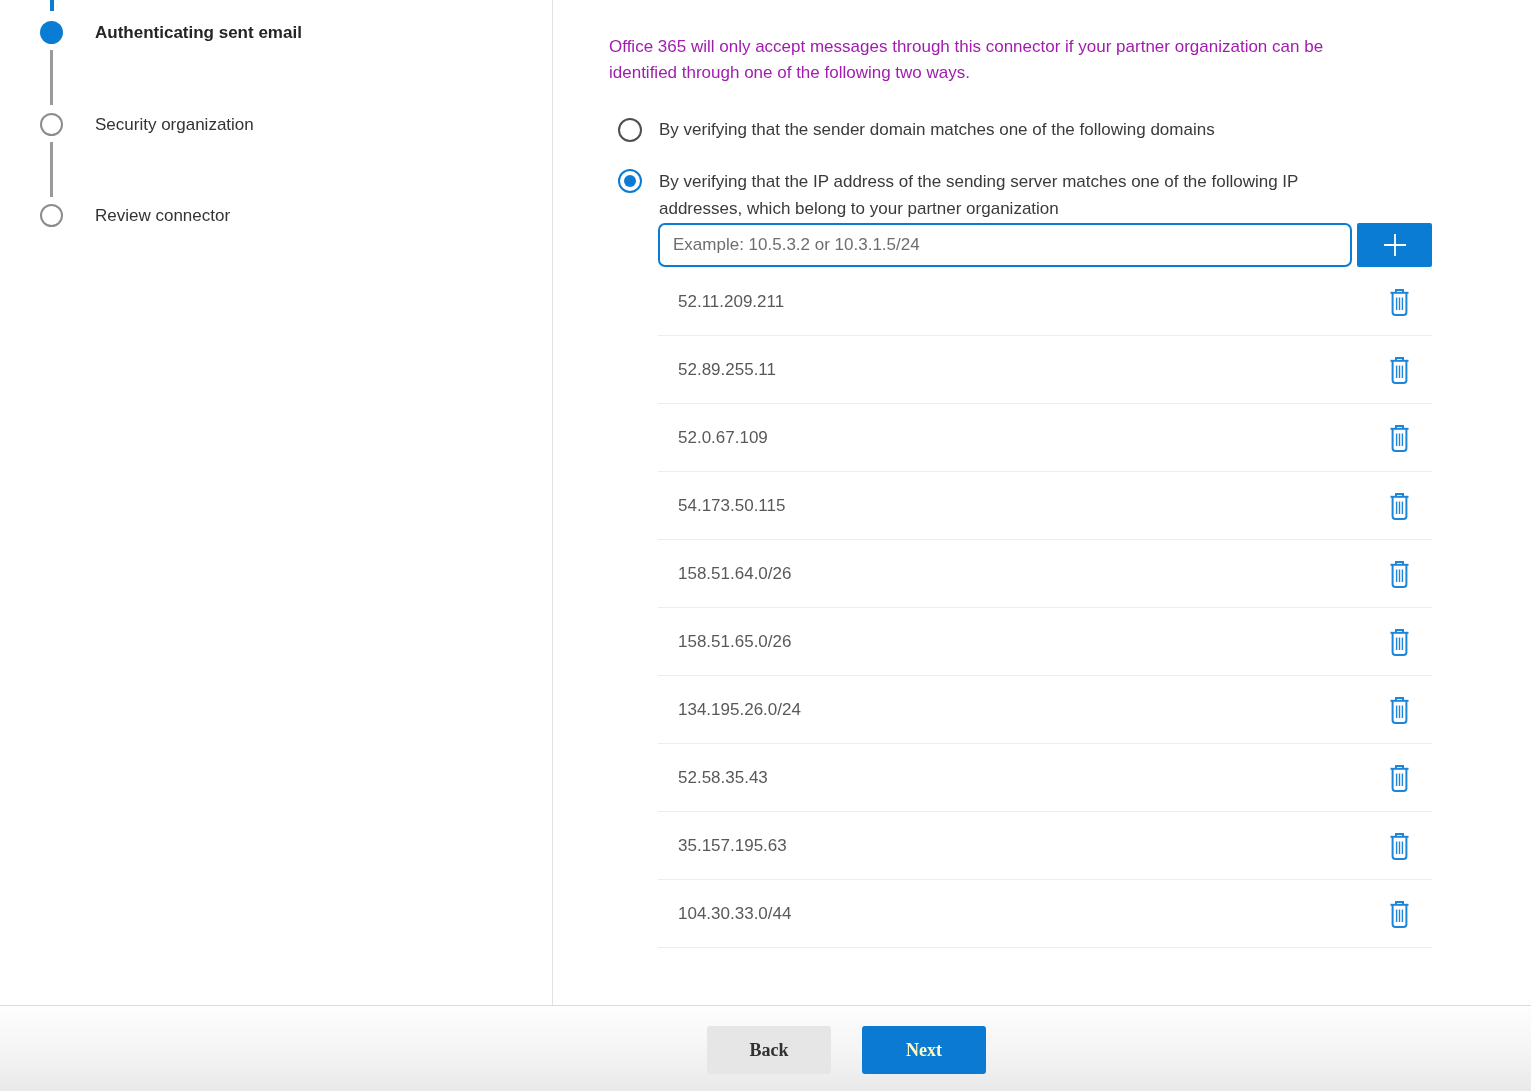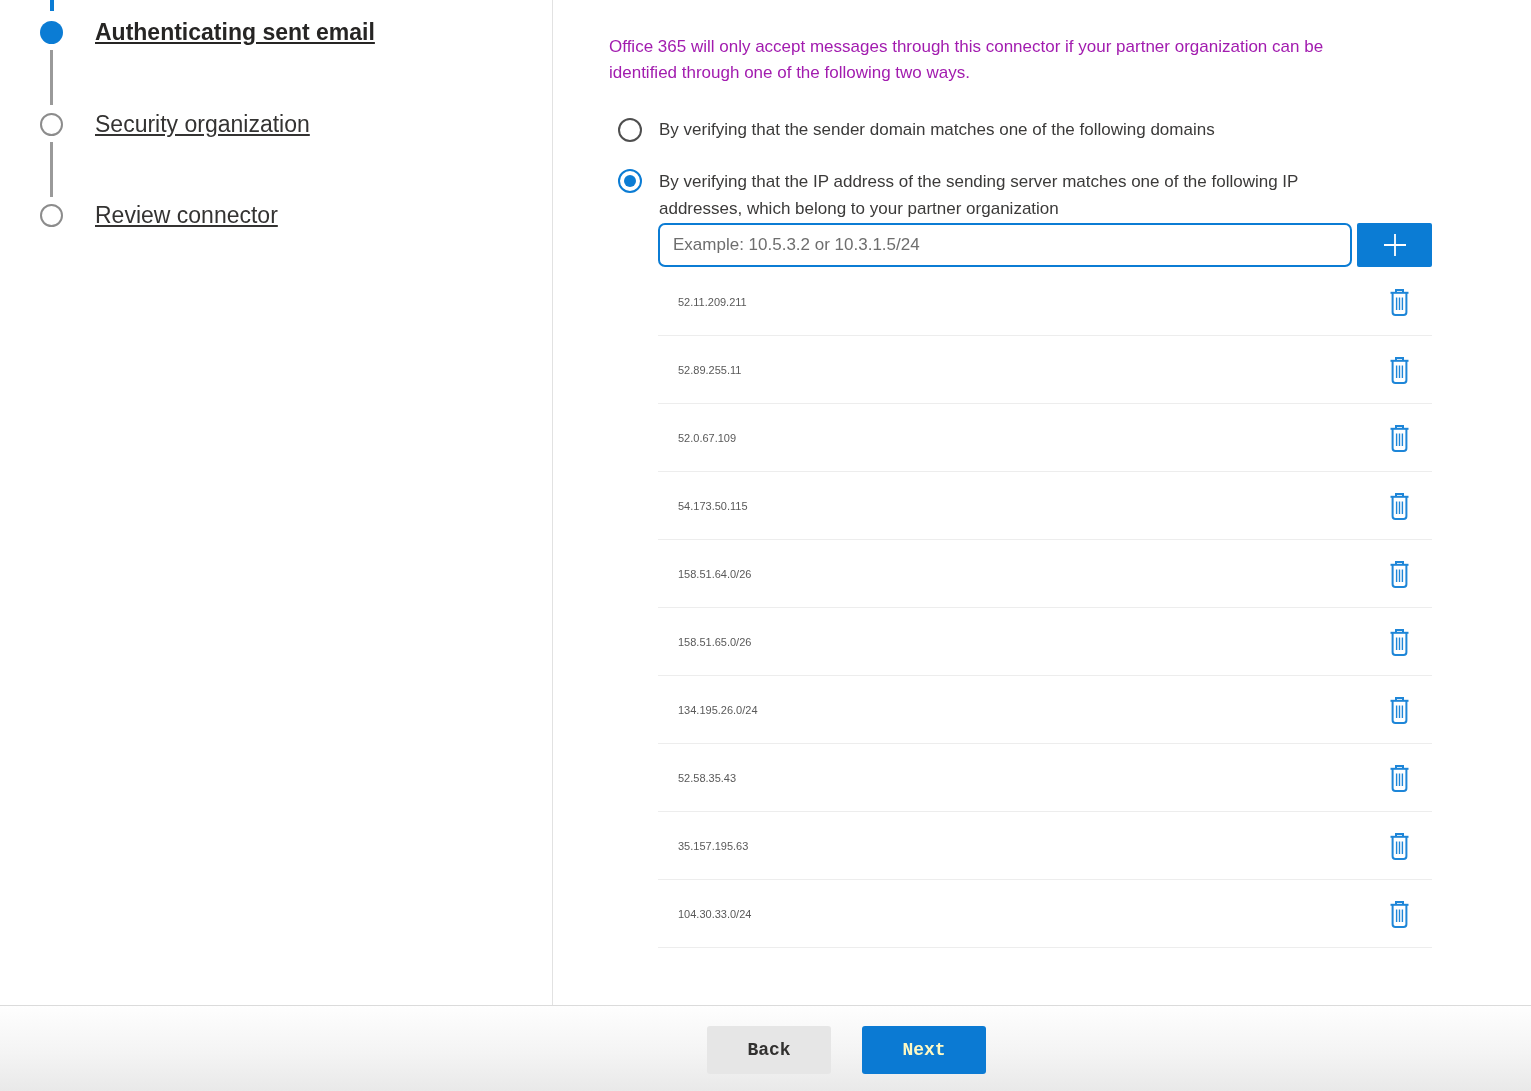--- a/index.html
+++ b/index.html
@@ -9,21 +9,21 @@
   
   .stepper{position:absolute;left:0;top:0;width:552px;height:1005px;}
   .v-divider{position:absolute;left:552px;top:0;width:1px;height:1005px;background:#e2e2e2;}
   .pre-line{position:absolute;left:50px;top:0;width:4px;height:11px;background:#0b7cd4;}
   .step-circle{position:absolute;left:40px;width:23px;height:23px;border-radius:50%;box-sizing:border-box;}
   .step-circle.active{background:#0b7cd4;}
   .step-circle.upcoming{background:#fff;border:2.5px solid #8c8c8c;}
   .sc1{top:21px;} .sc2{top:113px;} .sc3{top:204px;}
   .step-connector{position:absolute;left:50px;width:3px;background:#9a9a9a;}
   .cn1{top:50px;height:55px;} .cn2{top:142px;height:55px;}
-  .step-label{position:absolute;left:95px;font-size:23px;color:#343332;white-space:nowrap;line-height:23px;text-decoration:underline;}
+  .step-label{position:absolute;left:95px;font-size:17px;color:#343332;white-space:nowrap;line-height:23px;}
   .sl1{top:21px;font-weight:700;color:#262524;}
   .sl2{top:113px;} .sl3{top:204px;}
 
   
   .intro{position:absolute;left:609px;top:17px;font-size:17px;line-height:26px;color:#a21caf;white-space:pre-line;}
   .radio-circle{position:absolute;left:618px;width:24px;height:24px;border-radius:50%;box-sizing:border-box;background:#fff;cursor:pointer;}
   .radio-circle.unselected{border:2.5px solid #4f4f4f;}
   .radio-circle.selected{border:2px solid #0b7cd4;}
   .radio-circle.selected::after{content:"";position:absolute;left:50%;top:50%;width:12px;height:12px;margin:-6px 0 0 -6px;border-radius:50%;background:#0b7cd4;}
   .rc1{top:118px;} .rc2{top:169px;}
@@ -34,29 +34,29 @@
   .ip-input{position:absolute;left:658px;top:223px;width:694px;height:44px;box-sizing:border-box;
     border:2px solid #0b7cd4;border-radius:7px;padding:0 13px;font-family:"Liberation Sans",sans-serif;
     font-size:17px;color:#333;outline:none;}
   .ip-input::placeholder{color:#6e6e6e;opacity:1;}
   .add-button{position:absolute;left:1357px;top:223px;width:75px;height:44px;background:#0b7cd4;border:none;
     border-radius:2px;display:flex;align-items:center;justify-content:center;cursor:pointer;padding:0;}
 
   .ip-list{position:absolute;left:658px;top:268px;width:774px;}
   .ip-row{height:68px;display:flex;align-items:center;justify-content:space-between;
     border-bottom:1px solid #ededed;box-sizing:border-box;padding:0 14px 0 20px;}
-  .ip-text{font-size:11px;color:#595959;}
+  .ip-text{font-size:17px;color:#595959;}
   .trash-button{background:none;border:none;padding:0;width:38px;height:44px;display:flex;
     align-items:center;justify-content:center;cursor:pointer;}
 
   
   .footer{position:absolute;left:0;top:1005px;width:1531px;height:86px;box-sizing:border-box;
     border-top:1px solid #dbdbdb;background:linear-gradient(180deg,#fefefe 0%,#f4f4f4 55%,#e9e9e9 100%);}
   .btn{position:absolute;top:20px;width:124px;height:48px;border:none;border-radius:3px;
-    font-family:Liberation Mono, monospace;font-size:18px;font-weight:600;cursor:pointer;}
+    font-family:Liberation Serif, serif;font-size:18px;font-weight:600;cursor:pointer;}
   .back-button{left:707px;background:#e6e6e6;color:#323130;}
   .next-button{left:862px;background:#0b7ad3;color:#fef9c3;}
 </style>
 </head>
 <body>
 
 <div class="page">
 
   <aside class="stepper">
     <div class="pre-line"></div>
@@ -200,21 +200,21 @@
             <path d="M8 4.5 V2 h7 v2.5" stroke="#1e86d8" stroke-width="2"></path>
             <path d="M2.5 4.8 h18" stroke="#1e86d8" stroke-width="2"></path>
             <path d="M4.6 4.8 v19.4 c0 1.5 1.2 2.8 2.8 2.8 h8.2 c1.6 0 2.8 -1.3 2.8 -2.8 V4.8" stroke="#1e86d8" stroke-width="2"></path>
             <path d="M8.6 9.5 V22 M11.5 9.5 V22 M14.4 9.5 V22" stroke="#1e86d8" stroke-width="1.4"></path>
           </svg>
         </button>
       </div>
 
 
       <div class="ip-row">
-        <span class="ip-text">104.30.33.0/24</span>
+        <span class="ip-text">104.30.33.0/44</span>
         <button class="trash-button">
           <svg width="23" height="28" viewBox="0 0 23 28" fill="none">
             <path d="M8 4.5 V2 h7 v2.5" stroke="#1e86d8" stroke-width="2"></path>
             <path d="M2.5 4.8 h18" stroke="#1e86d8" stroke-width="2"></path>
             <path d="M4.6 4.8 v19.4 c0 1.5 1.2 2.8 2.8 2.8 h8.2 c1.6 0 2.8 -1.3 2.8 -2.8 V4.8" stroke="#1e86d8" stroke-width="2"></path>
             <path d="M8.6 9.5 V22 M11.5 9.5 V22 M14.4 9.5 V22" stroke="#1e86d8" stroke-width="1.4"></path>
           </svg>
         </button>
       </div>
     </div>

